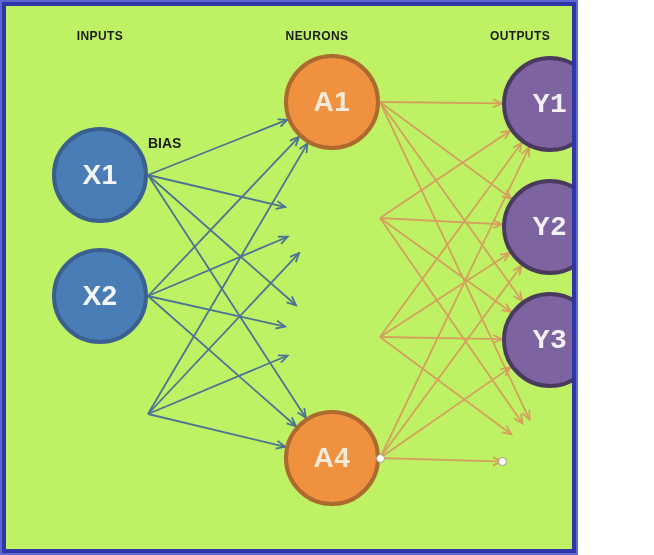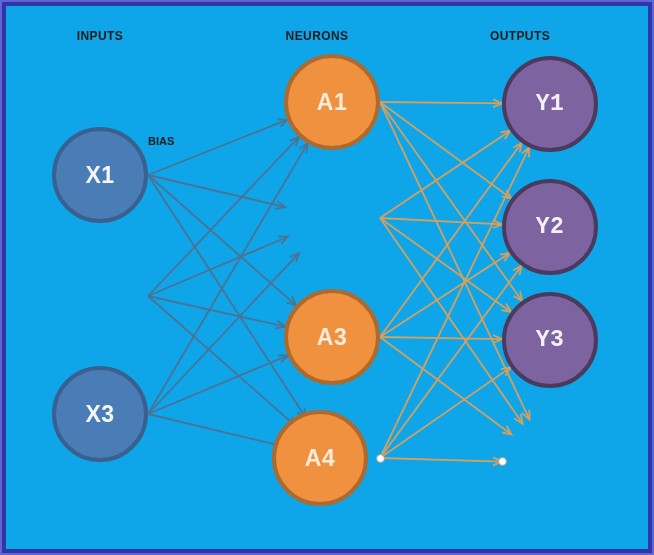--- a/index.html
+++ b/index.html
@@ -1,43 +1,43 @@
 <!DOCTYPE html>
 <html style="--frame-outer: #5f65d3; --frame-inner: #3036a8; --header-text: #1b1b1b; --input-fill: #4a7cb5; --input-stroke: #39608f; --input-label: #f3f6fa; --neuron-fill: #f0913f; --neuron-stroke: #ad6a2f; --neuron-label: #f7ecd9; --output-fill: #7d639f; --output-stroke: #4a3a5e; --output-label: #f4f0f7; --input-edge: #4c7294; --neuron-edge: #d5a05e;"><head>
 <meta charset="utf-8">
 <style>
   html,body{margin:0;padding:0;background:#ffffff;font-family:"Liberation Sans",sans-serif;}
   .screen{
-    position:relative;width:654px;height:555px;background:#0ea5e9;overflow:hidden;
+    position:relative;width:578px;height:555px;background:#bef264;overflow:hidden;
     box-sizing:border-box;
   }
   .frame-outer{position:absolute;inset:0;border:2px solid var(--frame-outer,#5f65d3);pointer-events:none;z-index:6;}
   .frame-inner{position:absolute;inset:2px;border:4px solid var(--frame-inner,#3036a8);pointer-events:none;z-index:6;}
   .wires{position:absolute;left:0;top:0;z-index:1;}
   .edge-input{stroke:var(--input-edge,#4c7294);stroke-width:1.8;fill:none;}
   .edge-neuron{stroke:var(--neuron-edge,#d5a05e);stroke-width:1.8;fill:none;}
   .mk{fill:none;stroke-width:1.8;}
   .mk-input{stroke:var(--input-edge,#4c7294);}
   .mk-neuron{stroke:var(--neuron-edge,#d5a05e);}
   .node{
     position:absolute;width:96px;height:96px;border-radius:50%;
     display:flex;align-items:center;justify-content:center;
-    font-weight:bold;font-size:23px;box-sizing:border-box;z-index:2;
+    font-weight:bold;font-size:28px;box-sizing:border-box;z-index:2;
     letter-spacing:0.5px;
   }
   .node.input{background:var(--input-fill,#4a7cb5);border:4px solid var(--input-stroke,#39608f);color:var(--input-label,#f3f6fa);}
   .node.neuron{background:var(--neuron-fill,#f0913f);border:4px solid var(--neuron-stroke,#ad6a2f);color:var(--neuron-label,#f7ecd9);}
   .node.output{background:var(--output-fill,#7d639f);border:4px solid var(--output-stroke,#4a3a5e);color:var(--output-label,#f4f0f7);font-family:Liberation Mono, monospace;}
   .col-header{
     position:absolute;top:29px;transform:translateX(-50%);
     font-size:12px;font-weight:bold;letter-spacing:0.4px;
     color:var(--header-text,#1b1b1b);z-index:3;white-space:nowrap;
   }
   .bias-label{
-    position:absolute;left:148px;top:135px;font-size:11px;font-weight:bold;
+    position:absolute;left:148px;top:135px;font-size:14px;font-weight:bold;
     color:var(--header-text,#1b1b1b);z-index:3;
   }
   .handle{
     position:absolute;width:9px;height:9px;border-radius:50%;
     background:#ffffff;border:1px solid #a09486;box-sizing:border-box;z-index:3;
   }
 </style>
 </head>
 <body>
 
@@ -85,25 +85,24 @@
         <line x1="380" y1="458" x2="502.0207477857111" y2="461.58884552310917" class="edge-neuron" marker-end="url(#m-neuron)"></line>
       </g>
   </svg>
 
   <div class="col-header" style="left:100px">INPUTS</div>
   <div class="col-header" style="left:317px">NEURONS</div>
   <div class="col-header" style="left:520px">OUTPUTS</div>
   <div class="bias-label">BIAS</div>
 
   <div class="node input" style="left:52px;top:127px">X1</div>
-  <div class="node input" style="left:52px;top:366px">X3</div>
+  <div class="node input" style="left:52px;top:248px">X2</div>
 
   <div class="node neuron" style="left:284px;top:54px">A1</div>
-  <div class="node neuron" style="left:284px;top:289px">A3</div>
-  <div class="node neuron" style="left:272px;top:410px">A4</div>
+  <div class="node neuron" style="left:284px;top:410px">A4</div>
 
   <div class="node output" style="left:502px;top:56px">Y1</div>
   <div class="node output" style="left:502px;top:179px">Y2</div>
   <div class="node output" style="left:502px;top:292px">Y3</div>
 
   <div class="frame-outer"></div>
   <div class="frame-inner"></div>
 <div class="handle" style="left: 375.5px; top: 453.5px;"></div>
     <div class="handle" style="left: 497.521px; top: 457.089px;"></div>
   </div>

